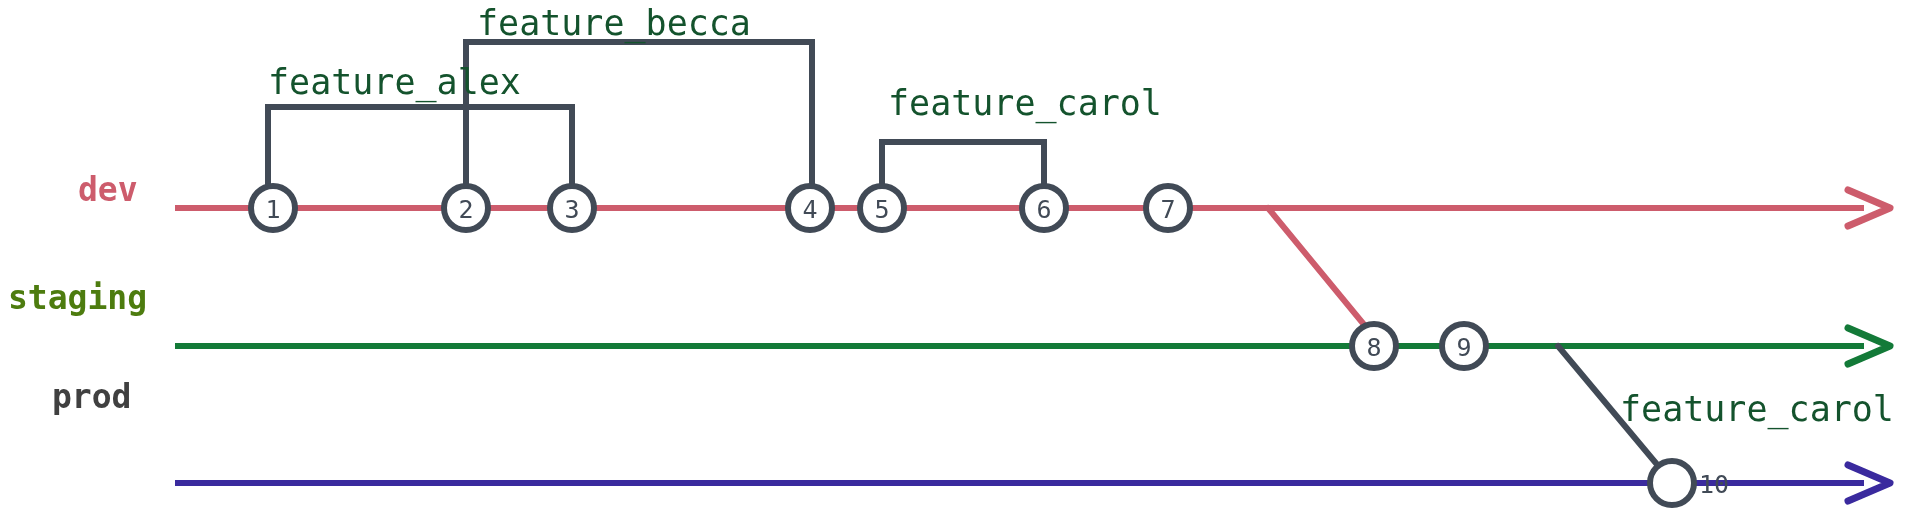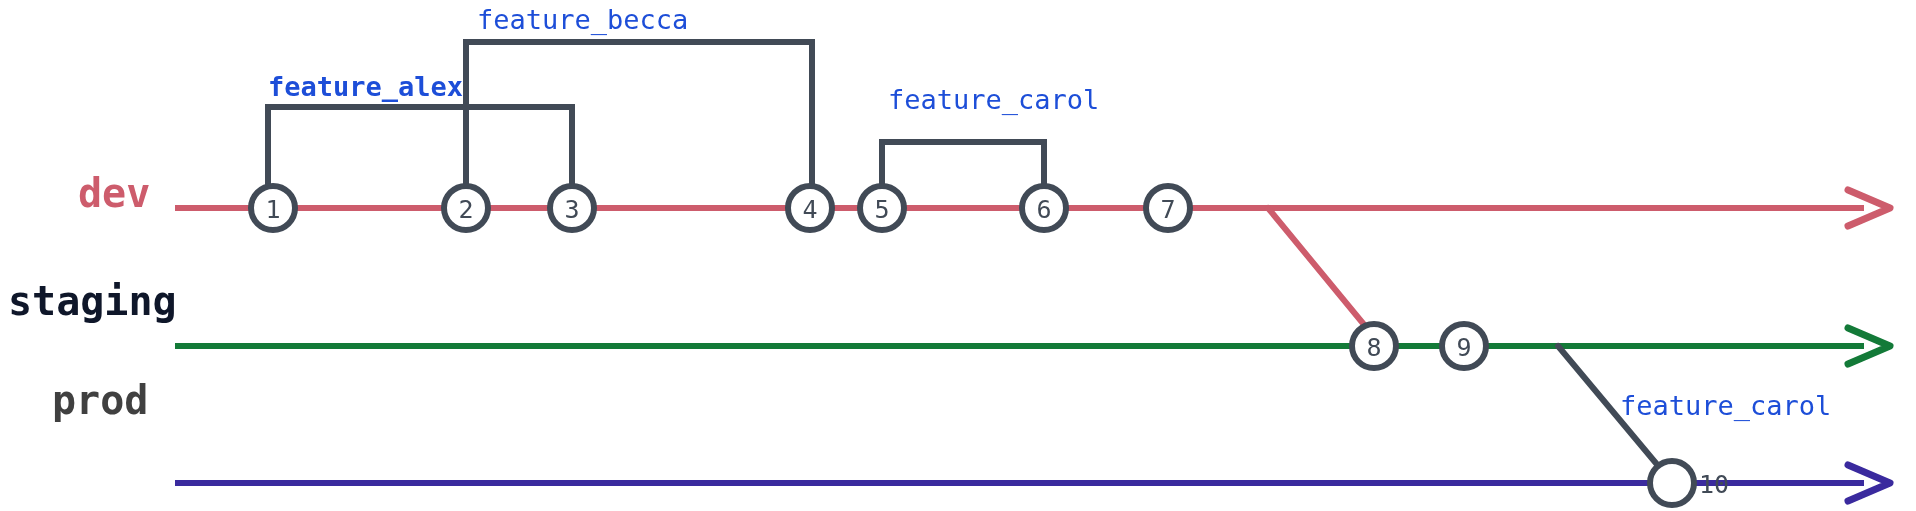--- a/index.html
+++ b/index.html
@@ -17,30 +17,30 @@
   }
   #canvas svg {
     position: absolute;
     left: 0;
     top: 0;
   }
   .branch-label {
     position: absolute;
     font-family: "DejaVu Sans Mono", "Liberation Mono", monospace;
     font-weight: bold;
-    font-size: 40px;
+    font-size: 33px;
     white-space: nowrap;
     line-height: 1;
   }
   .feature-label {
     position: absolute;
     font-family: "DejaVu Sans Mono", "Liberation Mono", monospace;
     font-weight: normal;
-    font-size: 27px;
-    color: #1d4ed8;
+    font-size: 35px;
+    color: #14532d;
     white-space: nowrap;
     line-height: 1;
   }
   .node-num {
     position: absolute;
     font-family: "DejaVu Sans Mono", "Liberation Mono", monospace;
     font-size: 25px;
     color: #414a56;
     text-align: center;
     line-height: 1;
@@ -90,21 +90,21 @@
       <div class="node-num" style="left: 466px; top: 209px;">2</div>
       <div class="node-num" style="left: 572px; top: 209px;">3</div>
       <div class="node-num" style="left: 810px; top: 209px;">4</div>
       <div class="node-num" style="left: 882px; top: 209px;">5</div>
       <div class="node-num" style="left: 1044px; top: 209px;">6</div>
       <div class="node-num" style="left: 1168px; top: 209px;">7</div>
       <div class="node-num" style="left: 1374px; top: 347px;">8</div>
       <div class="node-num" style="left: 1464px; top: 347px;">9</div>
       <div class="node-num" style="left: 1714px; top: 484px;">10</div>
       <div class="branch-label" style="left: 78px; top: 173px; color: rgb(205, 92, 108);">dev</div>
-      <div class="branch-label" style="left: 8px; top: 281px; color: #0f172a;">staging</div>
+      <div class="branch-label" style="left: 8px; top: 281px; color: #4d7c0f;">staging</div>
       <div class="branch-label" style="left: 52px; top: 380px; color: #404040;">prod</div>
-      <div class="feature-label" style="left: 268px; top: 73px; font-weight: bold;">feature_alex</div>
+      <div class="feature-label" style="left: 268px; top: 65px;">feature_alex</div>
       <div class="feature-label" style="left: 477px; top: 6px;">feature_becca</div>
       <div class="feature-label" style="left: 888px; top: 86px;">feature_carol</div>
       <div class="feature-label" style="left: 1620px; top: 392px;">feature_carol</div>
     </div>
 
 </div>
 
 </body></html>

